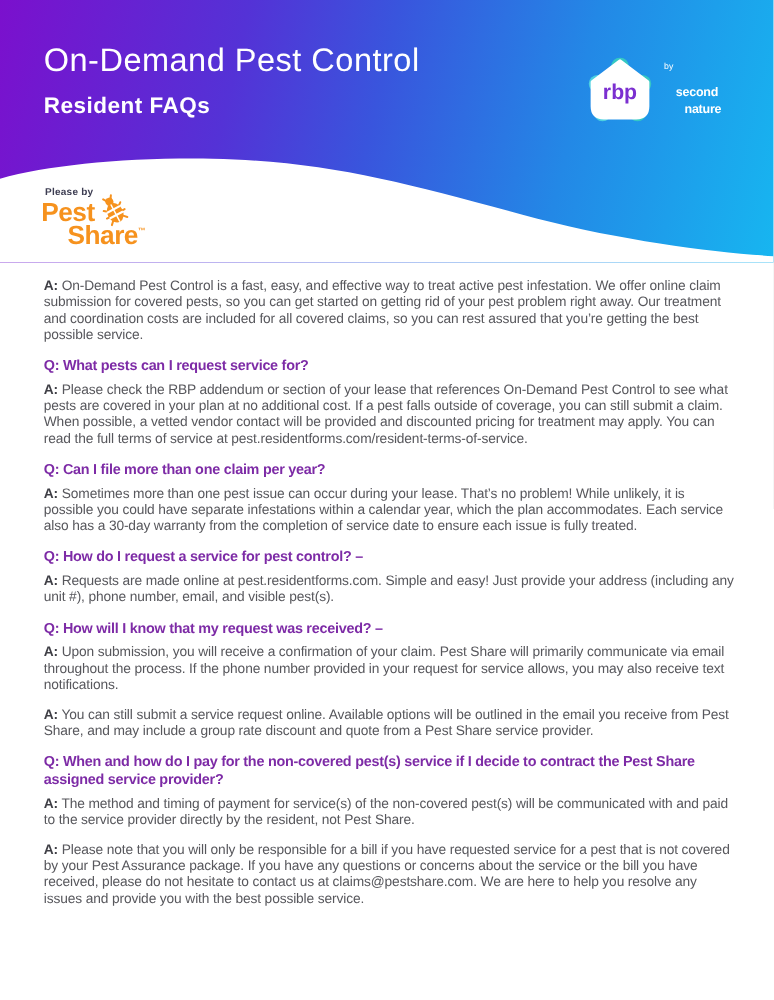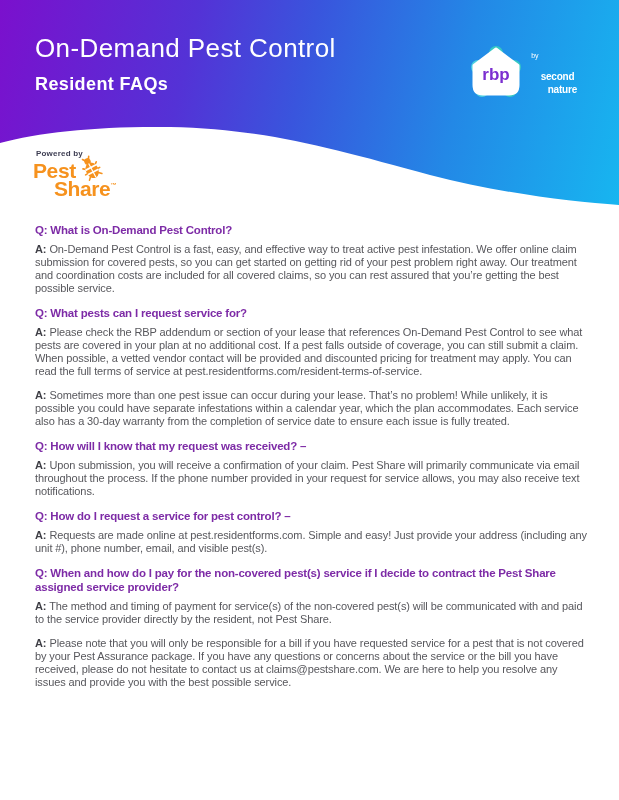--- a/index.html
+++ b/index.html
@@ -9,21 +9,21 @@
   }
   
   .header {
     position:relative; height:210px;
     background:linear-gradient(103deg,#7b10cd 0%,#5432d6 30%,#3955dd 48%,#2388e6 72%,#17b6f0 100%);
   }
   .wave { position:absolute; left:0; bottom:0; width:619px; height:90px; display:block; }
   .titles { position:absolute; left:35px; top:33px; color:#ffffff; }
   .title-line1 { font-size:26px; font-weight:400; letter-spacing:.4px; line-height:30px; }
   .title-line2 { font-size:18px; font-weight:700; letter-spacing:.4px; line-height:30px; margin-top:6px; }
-  .brand { position:absolute; right:42px; top:46px; display:flex; align-items:center; gap:9px; }
+  .brand { position:absolute; right:42px; top:46px; display:flex; align-items:flex-start; gap:9px; }
   .house-wrap { width:52px; height:52px; position:relative; }
   .house-wrap svg { position:absolute; inset:0; }
   .house-text { font:800 17px "Liberation Sans",sans-serif; fill:#7b2fd0; }
   .second-nature { display:flex; color:#fff; gap:2px; }
   .sn-by { font-size:7px; font-weight:400; margin-top:4px; }
   .sn-words { font-size:10px; font-weight:700; line-height:12.5px; letter-spacing:-.2px;margin-top:23px; }
   .sn-l2 { margin-left:7px; }
   
   .pestshare { position:absolute; left:33px; top:149px; }
   .pb-label { font-size:8px; font-weight:700; color:#3d3d52; margin:0 0 1px 3px; letter-spacing:.2px; }
@@ -76,21 +76,21 @@
         </span>
       </div>
     </div>
 
     <svg class="wave" viewBox="0 0 619 90" preserveAspectRatio="none">
       <path d="M0,23 C40,12 100,6 170,7 C265,9 330,28 430,55 C500,73 572,82 619,85 L619,90 L0,90 Z" fill="#ffffff"></path>
     </svg>
   </div>
 
   <div class="pestshare">
-    <div class="pb-label">Powered by</div>
+    <div class="pb-label">Please by</div>
     <div class="ps-row">
       <span class="ps-word">Pest</span>
       <svg class="ps-bug" width="26" height="30" viewBox="0 0 26 30">
         <g transform="rotate(-28 13 16)" stroke="#f6921e" stroke-width="1.6" stroke-linecap="round">
           <line x1="9.5" y1="4.5" x2="11.8" y2="8"></line>
           <line x1="16.5" y1="4.5" x2="14.2" y2="8"></line>
           <line x1="5.5" y1="13" x2="8" y2="15"></line>
           <line x1="20.5" y1="13" x2="18" y2="15"></line>
           <line x1="5" y1="19.5" x2="8" y2="19.5"></line>
           <line x1="21" y1="19.5" x2="18" y2="19.5"></line>
@@ -108,44 +108,45 @@
     </div>
     <div class="ps-share-row">
       <span class="ps-word">Share</span>
       <span class="ps-tm">™</span>
     </div>
   </div>
 
   <div class="faqs">
 
     <div class="faq-item">
-      <p class="faq-q">Q: What is On-Demand Pest Control?</p>
       <p class="faq-a"><span class="a-prefix">A:</span> <span>On-Demand Pest Control is a fast, easy, and effective way to treat active pest infestation. We offer online claim submission for covered pests, so you can get started on getting rid of your pest problem right away. Our treatment and coordination costs are included for all covered claims, so you can rest assured that you’re getting the best possible service.</span></p>
     </div>
 
     <div class="faq-item">
       <p class="faq-q">Q: What pests can I request service for?</p>
       <p class="faq-a"><span class="a-prefix">A:</span> <span>Please check the RBP addendum or section of your lease that references On-Demand Pest Control to see what pests are covered in your plan at no additional cost. If a pest falls outside of coverage, you can still submit a claim. When possible, a vetted vendor contact will be provided and discounted pricing for treatment may apply. You can read the full terms of service at pest.residentforms.com/resident-terms-of-service.</span></p>
     </div>
 
     <div class="faq-item">
+      <p class="faq-q">Q: Can I file more than one claim per year?</p>
       <p class="faq-a"><span class="a-prefix">A:</span> <span>Sometimes more than one pest issue can occur during your lease. That’s no problem! While unlikely, it is possible you could have separate infestations within a calendar year, which the plan accommodates. Each service also has a 30-day warranty from the completion of service date to ensure each issue is fully treated.</span></p>
+    </div>
+
+    <div class="faq-item">
+      <p class="faq-q">Q: How do I request a service for pest control? –</p>
+      <p class="faq-a"><span class="a-prefix">A:</span> <span>Requests are made online at pest.residentforms.com. Simple and easy! Just provide your address (including any unit #), phone number, email, and visible pest(s).</span></p>
     </div>
 
     <div class="faq-item">
       <p class="faq-q">Q: How will I know that my request was received? –</p>
       <p class="faq-a"><span class="a-prefix">A:</span> <span>Upon submission, you will receive a confirmation of your claim. Pest Share will primarily communicate via email throughout the process. If the phone number provided in your request for service allows, you may also receive text notifications.</span></p>
     </div>
 
     <div class="faq-item">
-      <p class="faq-q">Q: How do I request a service for pest control? –</p>
-      <p class="faq-a"><span class="a-prefix">A:</span> <span>Requests are made online at pest.residentforms.com. Simple and easy! Just provide your address (including any unit #), phone number, email, and visible pest(s).</span></p>
-    </div>
-
-    <div class="faq-item">
+      <p class="faq-a"><span class="a-prefix">A:</span> <span>You can still submit a service request online. Available options will be outlined in the email you receive from Pest Share, and may include a group rate discount and quote from a Pest Share service provider.</span></p>
     </div>
 
     <div class="faq-item">
       <p class="faq-q">Q: When and how do I pay for the non-covered pest(s) service if I decide to contract the Pest Share assigned service provider?</p>
       <p class="faq-a"><span class="a-prefix">A:</span> <span>The method and timing of payment for service(s) of the non-covered pest(s) will be communicated with and paid to the service provider directly by the resident, not Pest Share.</span></p>
     </div>
 
     <div class="faq-item">
       <p class="faq-a"><span class="a-prefix">A:</span> <span>Please note that you will only be responsible for a bill if you have requested service for a pest that is not covered by your Pest Assurance package. If you have any questions or concerns about the service or the bill you have received, please do not hesitate to contact us at claims@pestshare.com. We are here to help you resolve any issues and provide you with the best possible service.</span></p>
     </div>

